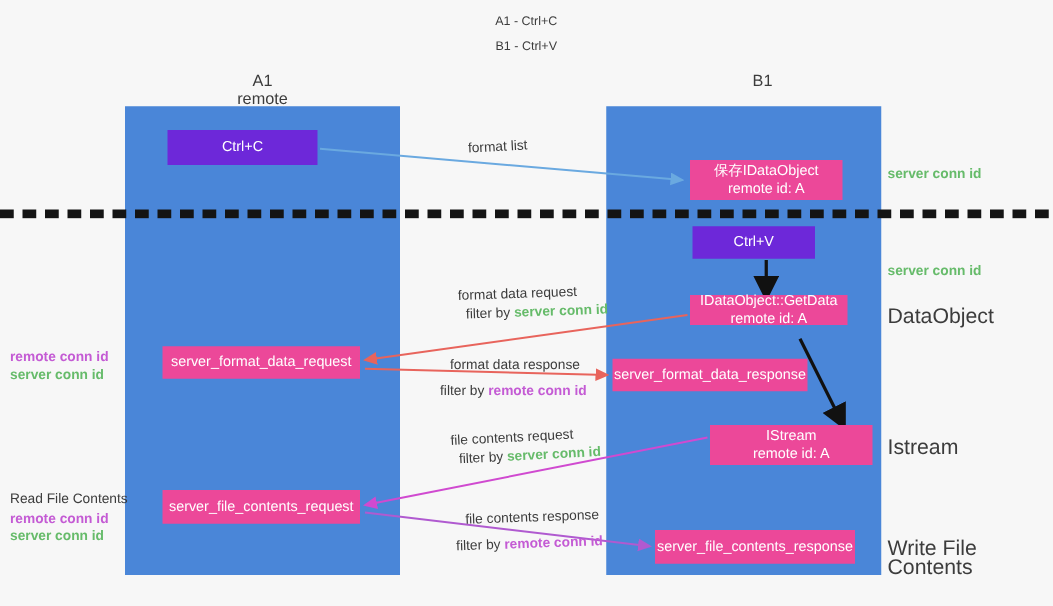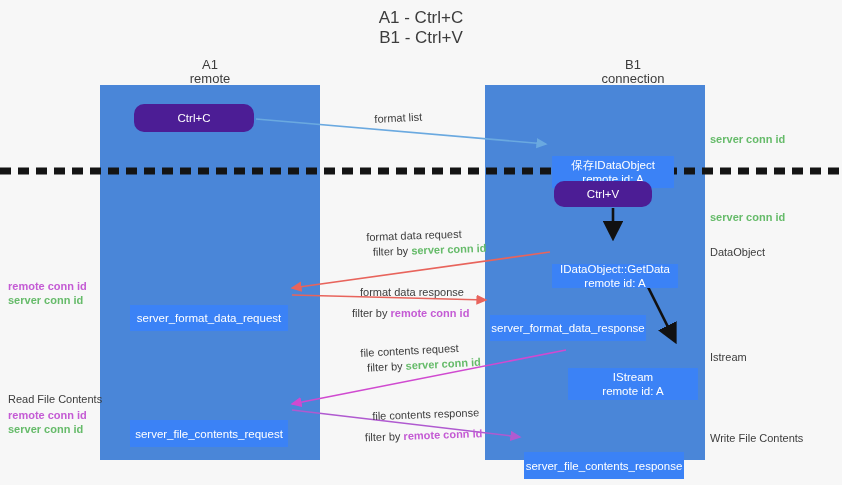--- a/index.html
+++ b/index.html
@@ -18,34 +18,34 @@
   .canvas {
     position: absolute;
     inset: 0;
   }
   .abs { position: absolute; }
 
   
   #title-block {
     left: 0; right: 0; top: 8px;
     text-align: center;
-    font-size: 17px;
+    font-size: 10px;
     line-height: 20px;
     color: #3c3c3c;
   }
 
   
   .col-header {
     text-align: center;
     font-size: 13px;
     line-height: 14px;
     color: #3c3c3c;
   }
   #col-header-a1 { left: 130px; top: 58px; width: 160px; }
-  #col-header-b1 { left: 553px; top: 58px; width: 160px; }
+  #col-header-b1 { left: 530px; top: 58px; width: 160px; }
   .col-header .ch-name { display:block; }
   .col-header .ch-sub  { display:block;text-align:center; }
 
   
   .lane {
     background: #4a86d8;
     top: 85px;
     height: 375px;
   }
   #lane-a1 { left: 100px; width: 220px; }
@@ -57,22 +57,22 @@
     flex-direction: column;
     align-items: center;
     justify-content: center;
     color: #ffffff;
     font-size: 11.5px;
     line-height: 14px;
     text-align: center;
     box-sizing: border-box;
     padding: 2px 6px;
   }
-  .node.green  { background: #4c1d95; border-radius: 10px; }
-  .node.orange { background: #3b82f6; margin-top: 28px; }
+  .node.green  { background: #6d28d9; }
+  .node.orange { background: #ec4899; }
   .node .ln2 { display: block; }
 
   #node-ctrl-c        { left: 134px; top: 104px;  width: 120px; height: 28px; }
   #node-save-idataobj { left: 552px; top: 128px;  width: 122px; height: 32px; }
   #node-ctrl-v        { left: 554px; top: 181px;  width: 98px; height: 26px; }
   #node-getdata       { left: 552px; top: 236px;  width: 126px; height: 24px; }
   #node-istream       { left: 568px; top: 340px;  width: 130px; height: 32px; }
   #node-fmt-req       { left: 130px; top: 277px;  width: 158px; height: 26px; }
   #node-fmt-resp      { left: 490px; top: 287px;  width: 156px; height: 26px; }
   #node-file-req      { left: 130px; top: 392px;  width: 158px; height: 27px; }
@@ -91,21 +91,21 @@
 
   
   .annot {
     font-size: 11px;
     line-height: 14px;
   }
   .annot .grn { color: #66bb6a; font-weight: bold; }
   .annot .pur { color: #c45bd4; font-weight: bold; }
   .annot .plain { color: #3c3c3c; }
 
-  .side-label { font-size: 11px; color: #3c3c3c; line-height: 15px; }
+  .side-label { font-size: 17px; color: #3c3c3c; line-height: 15px; }
 
   #ann-server-1 { left: 710px; top: 132px; }
   #ann-server-2 { left: 710px; top: 210px; }
   #ann-dataobject { left: 710px; top: 245px; }
   #ann-istream    { left: 710px; top: 350px; }
   #ann-writefile  { left: 710px; top: 431px; }
 
   #ann-left-1 { left: 8px; top: 279px; text-align: left; }
   #ann-left-2 { left: 8px; top: 392px; text-align: left; }
   #ann-left-2 .rfc { color:#3c3c3c; display:block; margin-bottom: 2px; }
@@ -140,21 +140,20 @@
     <div>A1 - Ctrl+C</div>
     <div>B1 - Ctrl+V</div>
   </div>
 
   <div class="abs col-header" id="col-header-a1">
     <span class="ch-name">A1</span>
     <span class="ch-sub">remote</span>
   </div>
   <div class="abs col-header" id="col-header-b1">
     <span class="ch-name">B1</span>
-    <span class="ch-sub">connection</span>
   </div>
 
   <div class="abs lane" id="lane-a1"></div>
   <div class="abs lane" id="lane-b1"></div>
 
   <svg class="abs" id="arrow-layer" viewBox="0 0 842 485" xmlns="http://www.w3.org/2000/svg">
     <defs>
       <marker id="ah-blue" markerWidth="7" markerHeight="7" refX="6" refY="3.2" orient="auto">
         <path d="M0,0 L7,3.2 L0,6.4 z" fill="#6aa9e0"></path>
       </marker>

